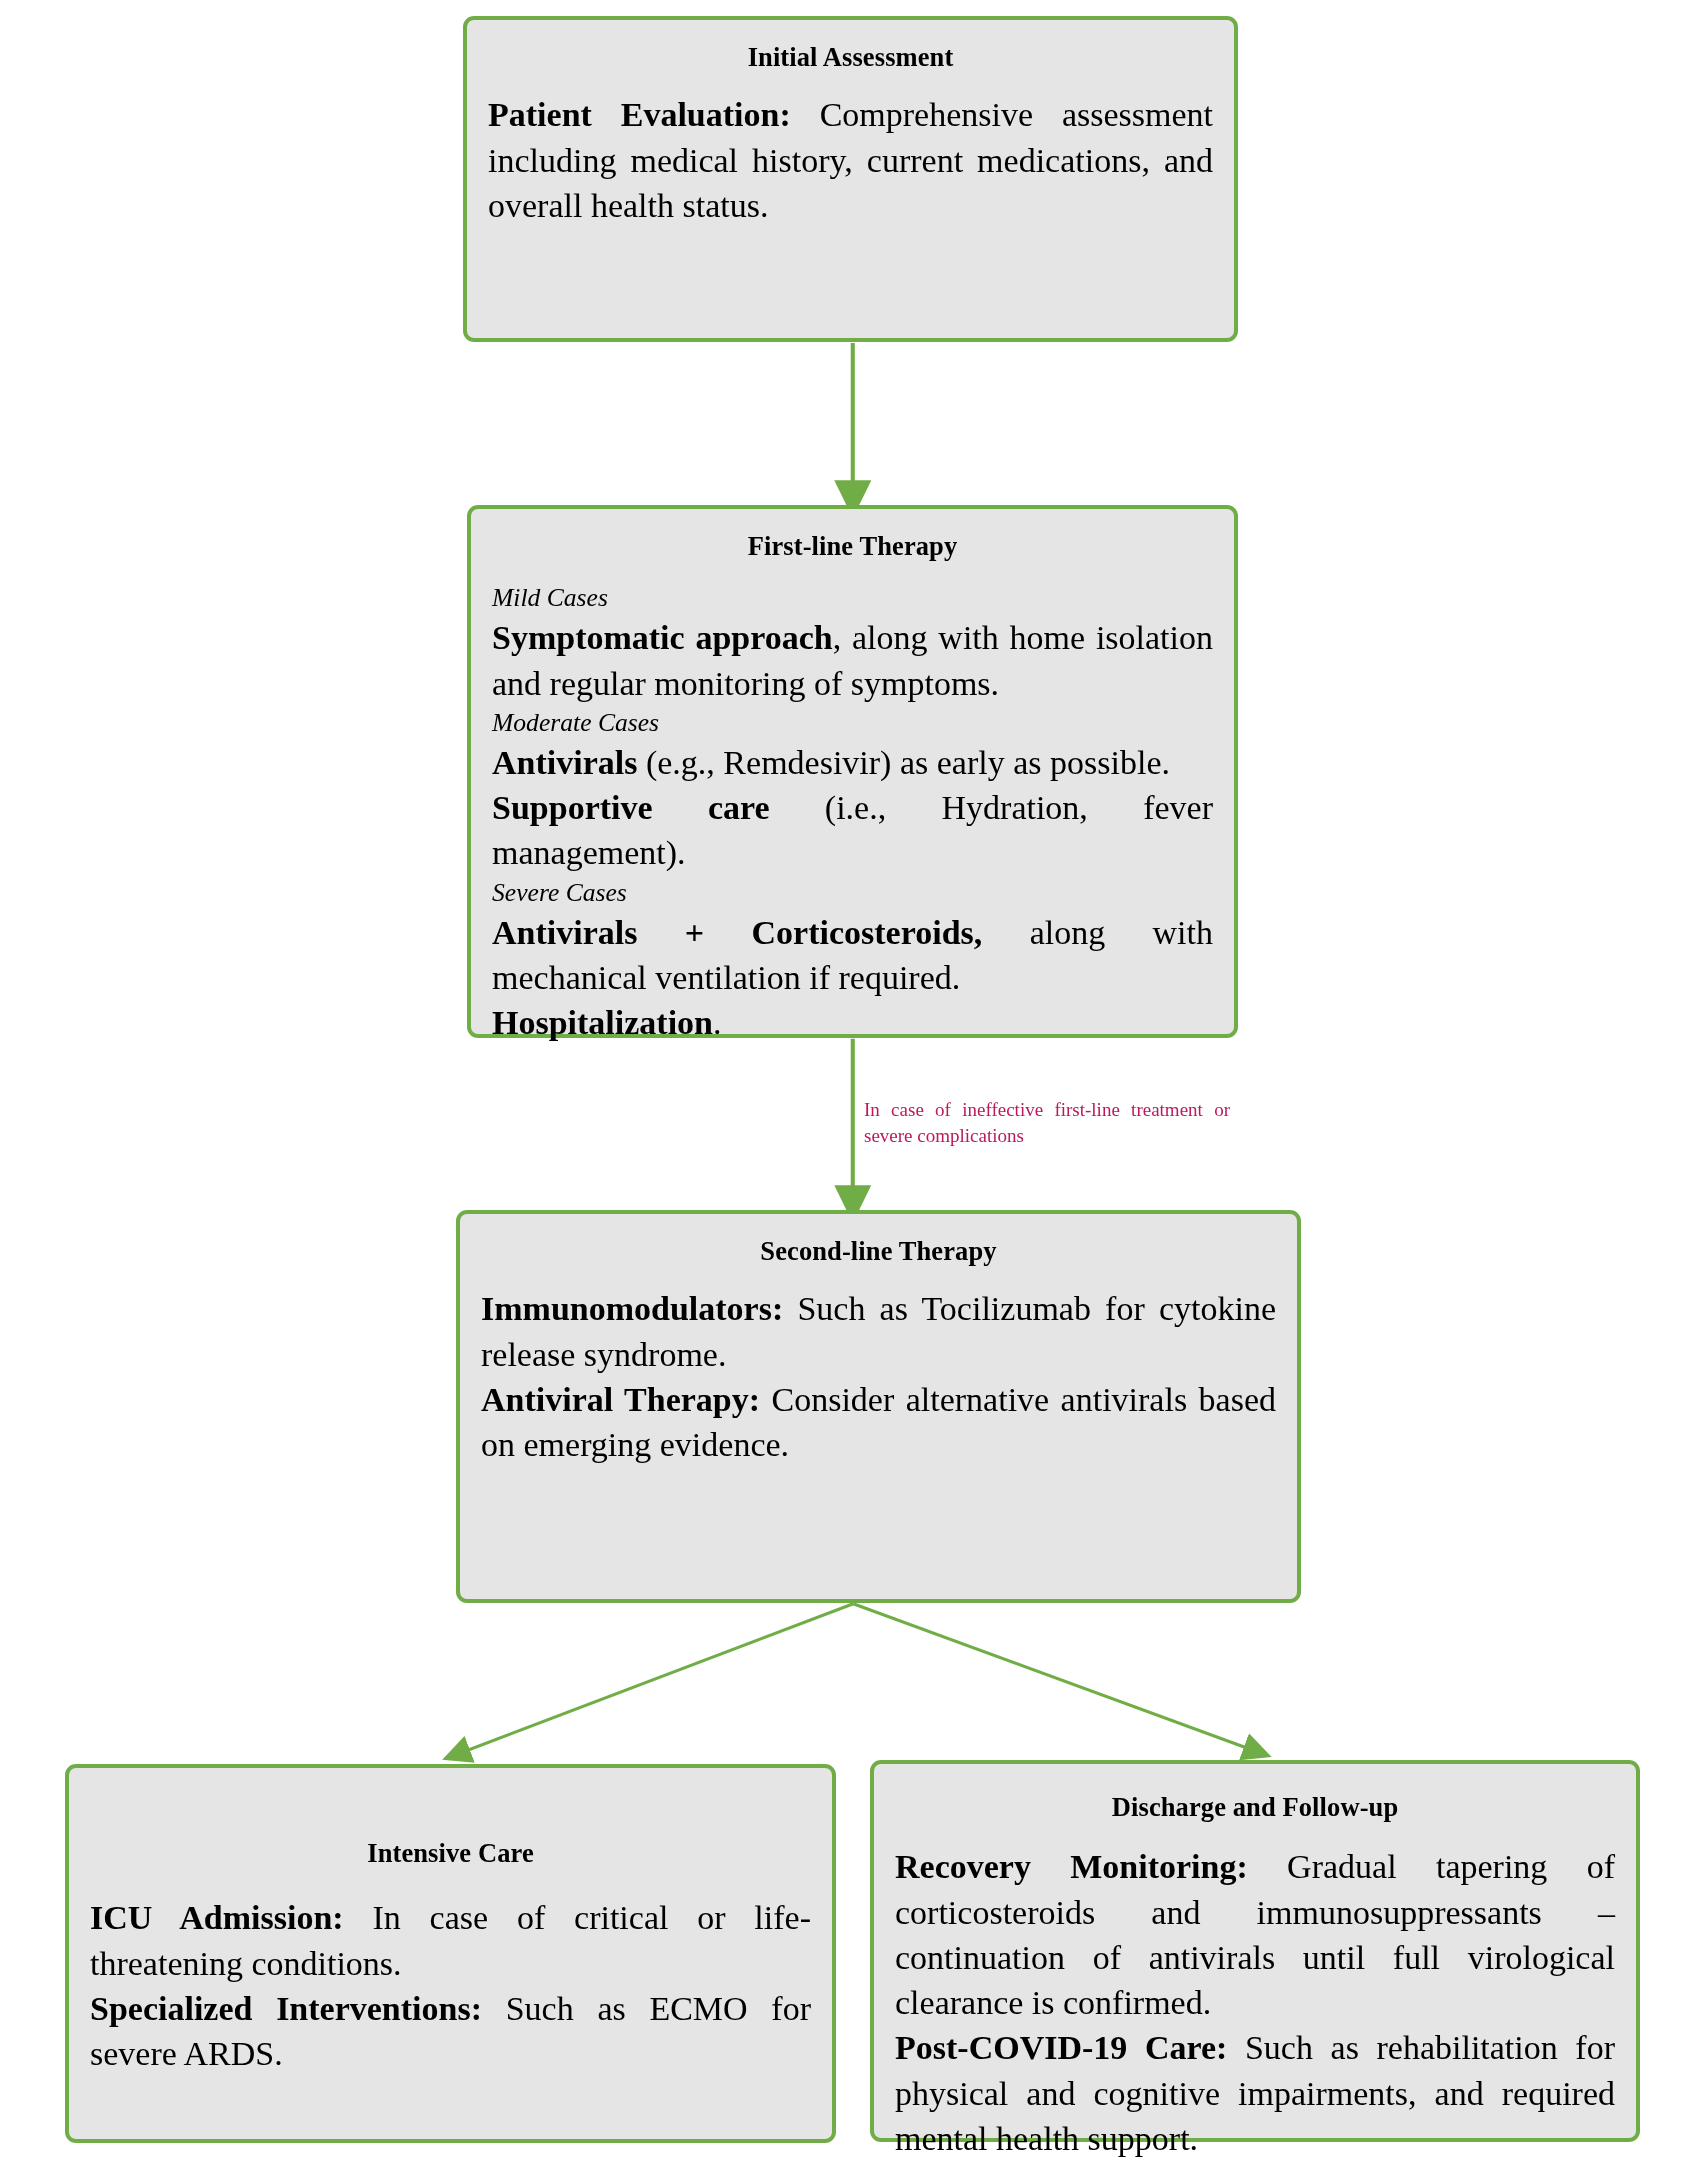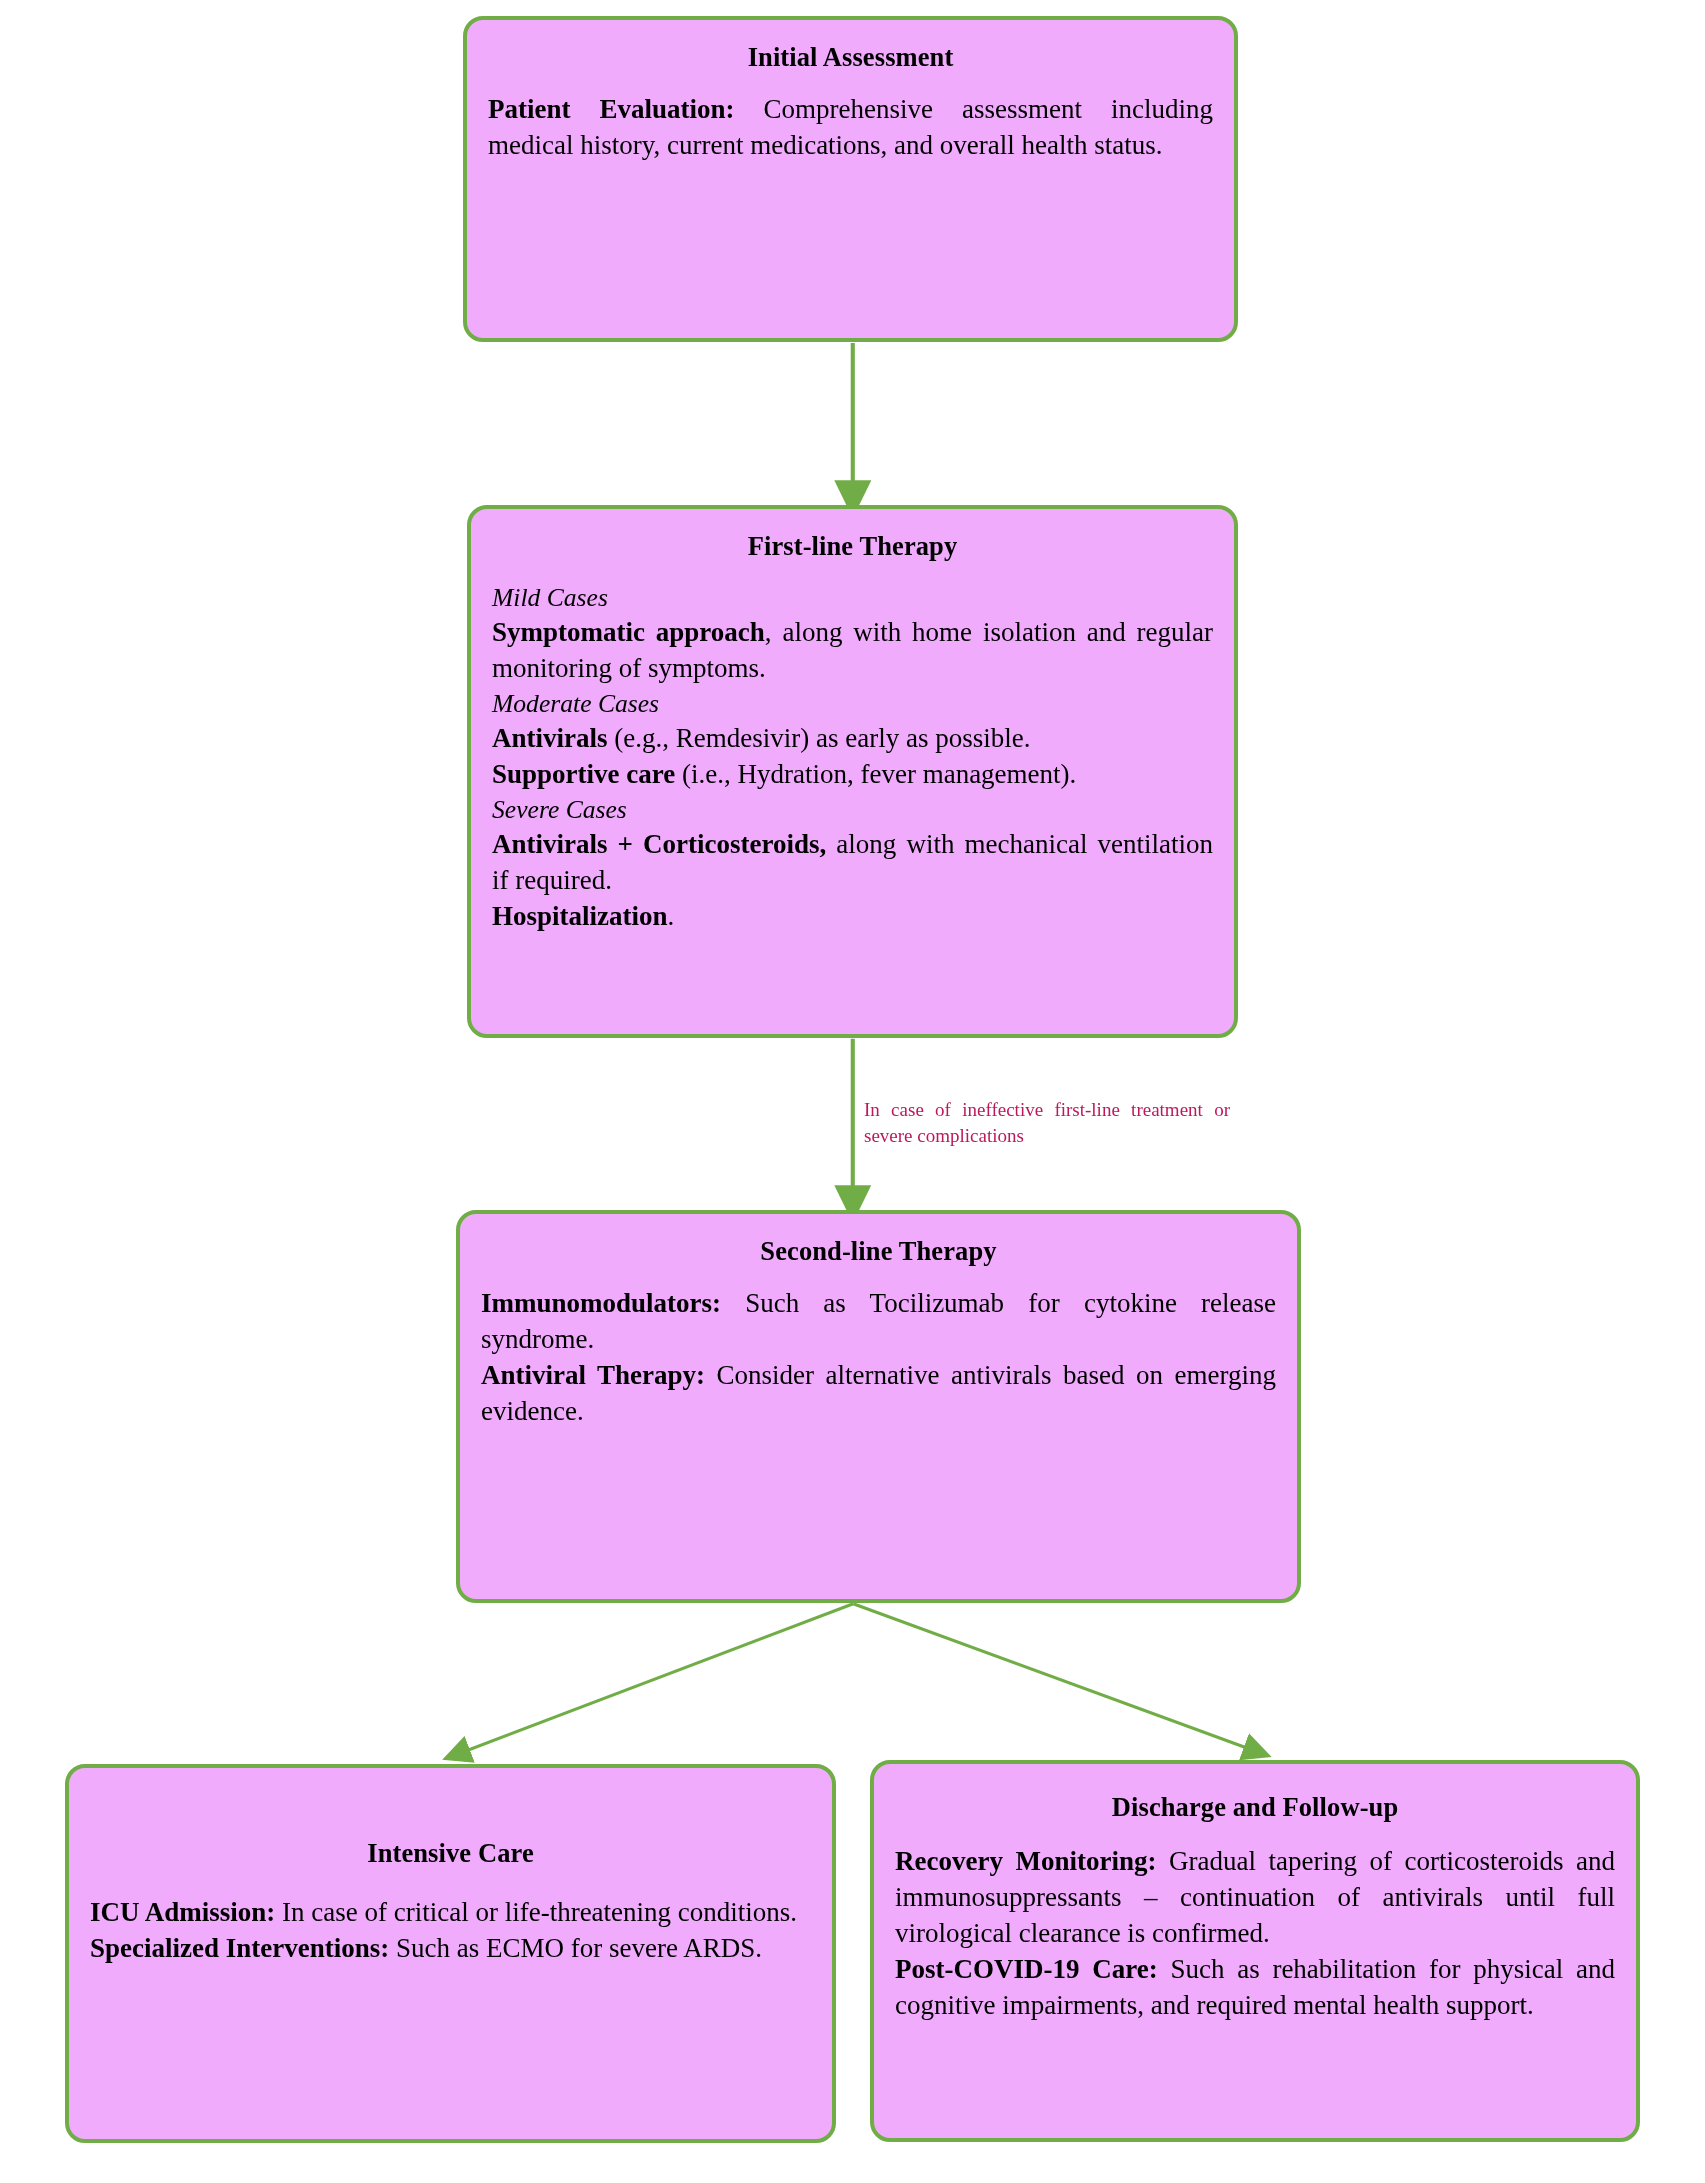--- a/index.html
+++ b/index.html
@@ -7,35 +7,35 @@
     width:1706px;height:2183px;position:relative;overflow:hidden;
     font-family:"Liberation Serif","DejaVu Serif",serif;
     color:#000000;
   }
   .canvas{position:absolute;inset:0;}
   svg.edges{position:absolute;left:0;top:0;width:1706px;height:2183px;pointer-events:none;}
 
   .node{
     position:absolute;
     box-sizing:border-box;
-    background:#f0abfc;
+    background:#e5e5e5;
     border:4.1px solid #71AD47;
-    border-radius:20px;
+    border-radius:11px;
     padding:13.7px 21px 13.7px 21px;
   }
   .node-title{
     text-align:center;
     font-weight:bold;
     font-size:26.5px;
     line-height:1.35;
     margin:6.4px 0 16.5px 0;
     letter-spacing:0.1px;
   }
   .para{
-    font-size:27px;
+    font-size:34px;
     line-height:1.33;
     text-align:justify;
     text-justify:inter-word;
     margin:0 0 0 0;
     hyphens:none;
   }
   .para + .para{margin-top:0;}
   .gap{margin-top:21px;}
   .ital{font-style:italic;font-size:25.6px;line-height:1.33;margin:0;}
   b{font-weight:bold;}

